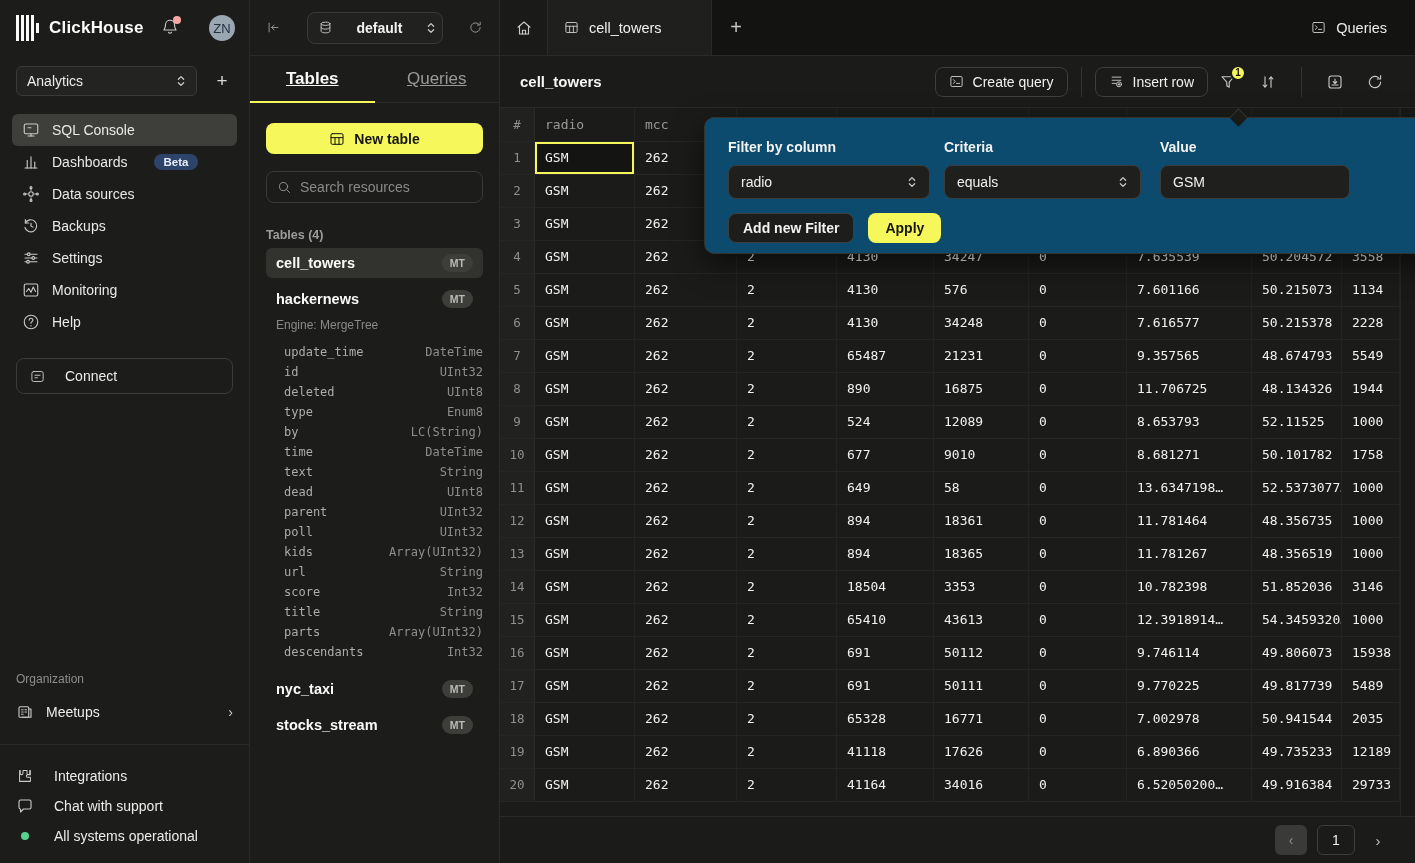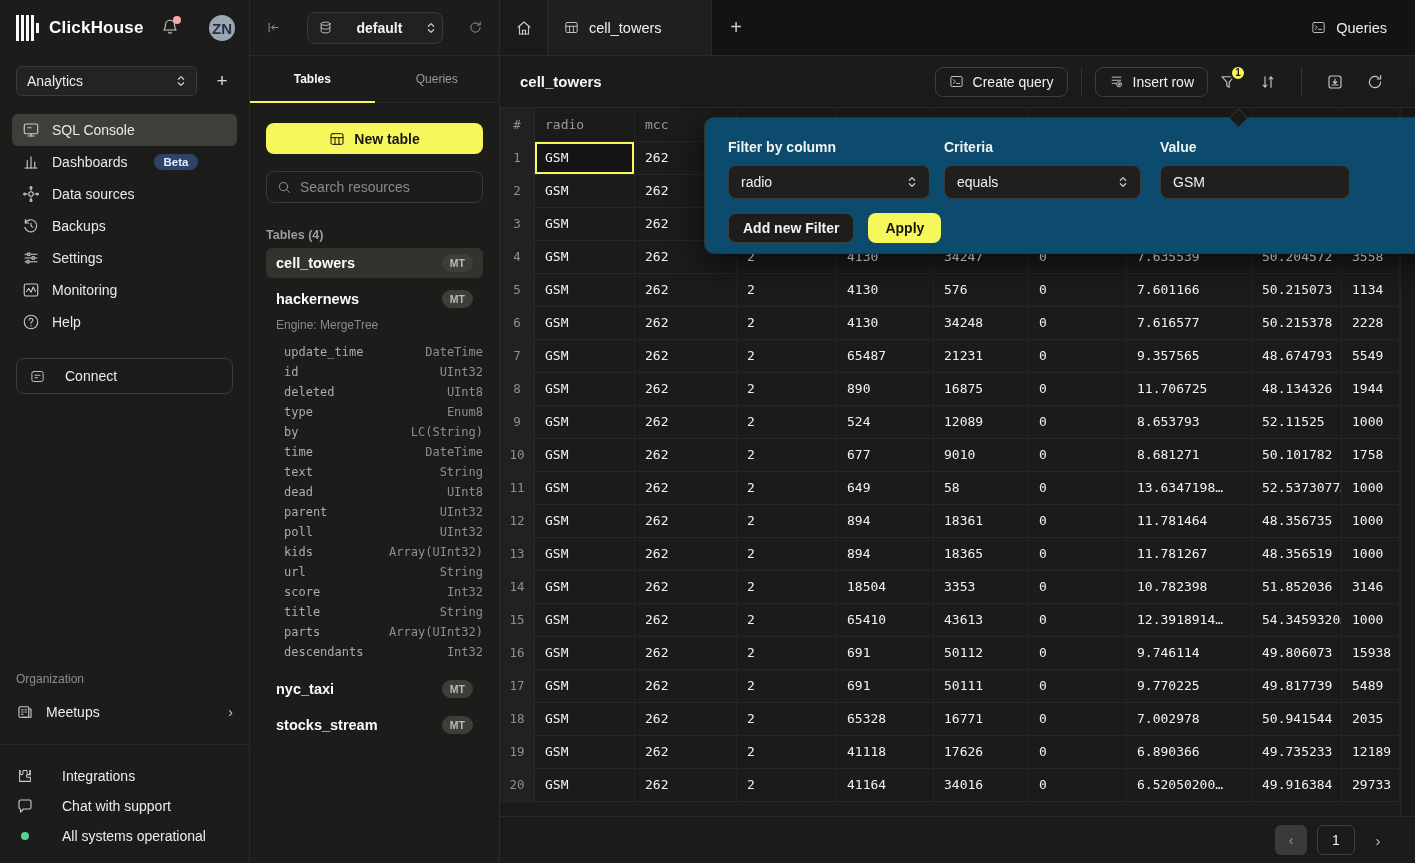--- a/index.html
+++ b/index.html
@@ -15,49 +15,49 @@
 
   
   .sidebar { position:absolute; left:0; top:0; width:250px; height:863px; background:#1c1c1a; border-right:1px solid #2a2a28; display:flex; flex-direction:column; }
   .side-header { height:56px; display:flex; align-items:center; padding:0 14px 0 16px; flex:none; }
   .logo { display:flex; align-items:center; gap:2px; height:26px; }
   .logo i { display:block; width:3px; height:26px; background:#fafaf8; }
   .logo i.short { height:10px; }
   .brand { margin-left:10px; font-size:17px; font-weight:bold; color:#fafaf8; letter-spacing:.2px; }
   .bell-wrap { margin-left:auto; position:relative; }
   .notif-dot { position:absolute; top:-2px; right:-2px; width:8px; height:8px; border-radius:50%; background:#f9a8a4; }
-  .avatar { margin-left:30px; width:26px; height:26px; border-radius:50%; background:#9aa6b2; color:#243140; font-size:15px; font-weight:bold; display:flex; align-items:center; justify-content:center; }
+  .avatar { margin-left:30px; width:26px; height:26px; border-radius:50%; background:#9aa6b2; color:#243140; font-size:13px; font-weight:normal; display:flex; align-items:center; justify-content:center; }
 
   .workspace-row { padding:10px 16px 4px; display:flex; align-items:center; flex:none; }
   .workspace-select { flex:1; height:30px; background:#232321; border:1px solid #3a3a38; border-radius:6px; display:flex; align-items:center; padding:0 10px; color:#ececea; }
   .updown { margin-left:auto; width:10px; height:14px; }
   .plus-btn { margin-left:14px; width:22px; text-align:center; color:#d8d8d6; font-size:19px; line-height:22px; cursor:default; }
 
   .nav { padding:14px 12px 0; flex:none; }
   .nav-item { height:32px; display:flex; align-items:center; gap:12px; padding:0 10px; border-radius:6px; color:#e9e9e7; font-size:14px; }
   .nav-item.active { background:#3e3e3b; }
   .beta-badge { margin-left:14px; background:#2d4369; color:#e6edf9; font-size:11.5px; font-weight:bold; padding:2px 10px; border-radius:10px; }
 
   .connect-btn { margin:20px 16px 0; height:36px; border:1px solid #3c3c3a; border-radius:8px; display:flex; align-items:center; gap:20px; padding:0 13px; color:#ececea; font-size:14px; flex:none; }
   .side-spacer { flex:1; }
   .org-section { padding:0 16px; flex:none; }
   .org-label { font-size:12px; color:#8d8d8b; margin-bottom:10px; }
   .org-item { height:32px; display:flex; align-items:center; gap:12px; color:#ececea; }
   .chev-right { margin-left:auto; color:#c9c9c7; font-size:14px; }
   .side-divider { margin-top:16px; border-top:1px solid #2a2a28; flex:none; }
   .side-footer { padding:16px 16px 12px; flex:none; }
-  .foot-item { height:30px; display:flex; align-items:center; gap:28px; color:#ececea; font-size:14px; }
+  .foot-item { height:30px; display:flex; align-items:center; gap:20px; color:#ececea; font-size:14px; }
   .status-dot { width:8px; height:8px; border-radius:50%; background:#57d28f; margin:0 5px; flex:none; }
 
   
   .explorer { position:absolute; left:250px; top:0; width:250px; height:863px; background:#1c1c1a; border-right:1px solid #2a2a28; }
   .exp-top { height:56px; border-bottom:1px solid #2a2a28; display:flex; align-items:center; padding:0 16px; }
   .db-select { margin:0 auto; width:136px; height:32px; border:1px solid #3a3a38; border-radius:8px; background:#212120; display:flex; align-items:center; gap:24px; padding:0 10px; font-weight:bold; color:#f2f2f0; }
   .exp-tabs { height:47px; border-bottom:1px solid #2a2a28; display:flex; position:relative; }
-  .exp-tab { width:50%; display:flex; align-items:center; justify-content:center; font-size:12px; color:#9a9a98; }
+  .exp-tab { width:50%; display:flex; align-items:center; justify-content:center; font-size:17px; color:#9a9a98;text-decoration:underline; }
   .exp-tab.active { color:#fafaf8; font-weight:bold; }
   .tab-underline { position:absolute; left:0; bottom:-1px; width:125px; height:2px; background:#f6f75a; }
   .exp-body { padding:20px 16px 0; }
   .new-table-btn { height:31px; border-radius:8px; background:#f6f75a; color:#15150f; font-weight:bold; font-size:14px; display:flex; align-items:center; justify-content:center; gap:9px; }
   .new-table-btn .ic { stroke:#15150f; width:16px; height:16px; }
   .search-box { margin-top:17px; height:32px; border:1px solid #3a3a38; border-radius:8px; display:flex; align-items:center; gap:8px; padding:0 10px; }
   .search-box input { background:transparent; border:none; outline:none; color:#c9c9c7; font-size:14px; width:100%; font-family:"Liberation Sans",sans-serif; }
   .search-box input::placeholder { color:#8a8a88; }
   .tables-label { margin-top:25px; font-size:12.5px; font-weight:bold; color:#9c9c9a; }
   .tbl-item { margin-top:6px; height:30px; border-radius:6px; padding:0 10px; display:flex; align-items:center; }

